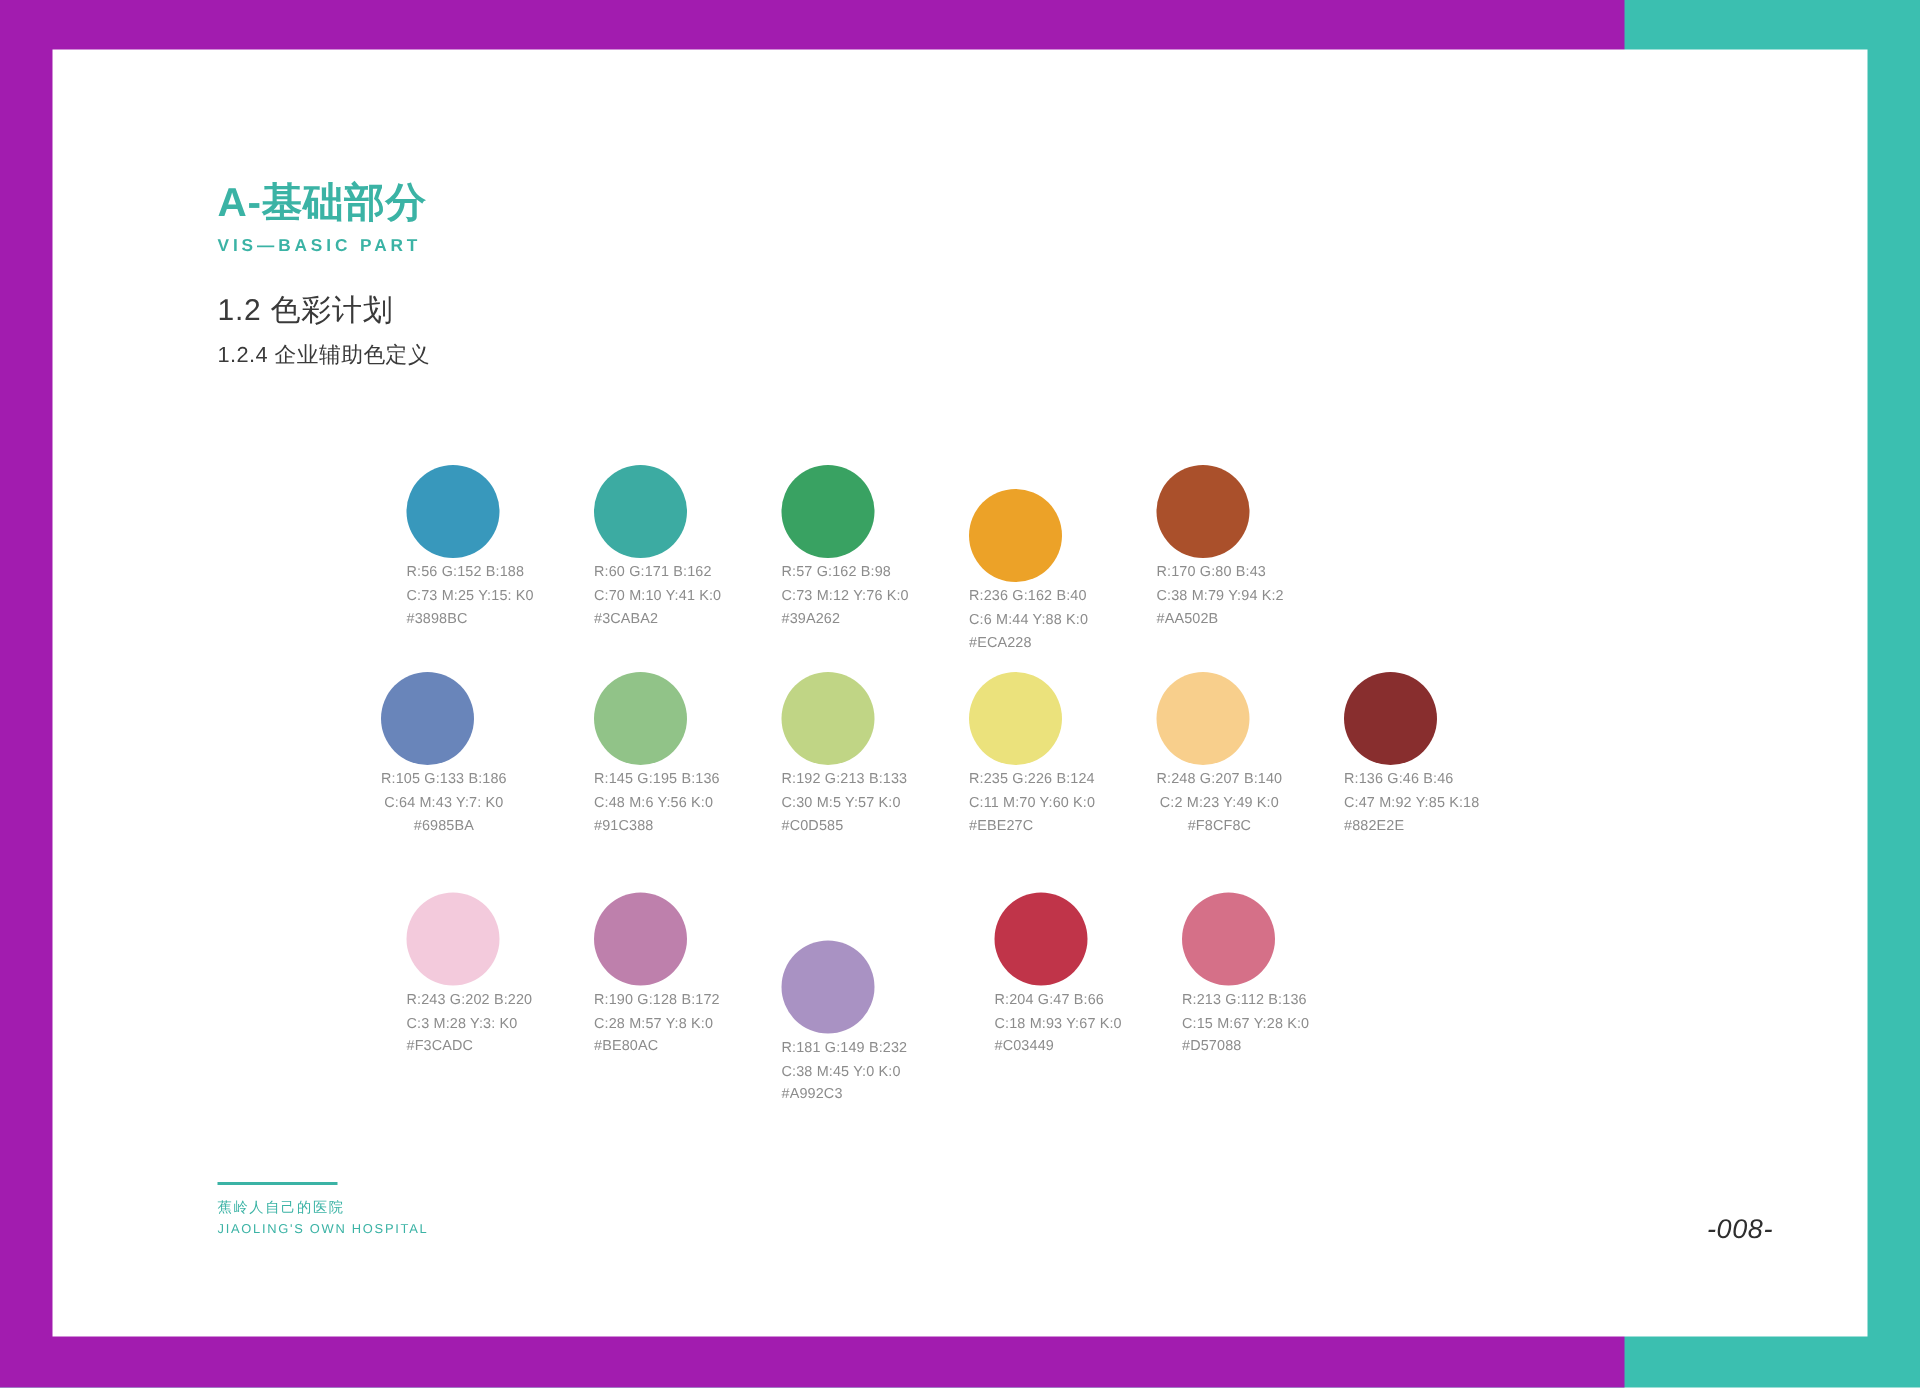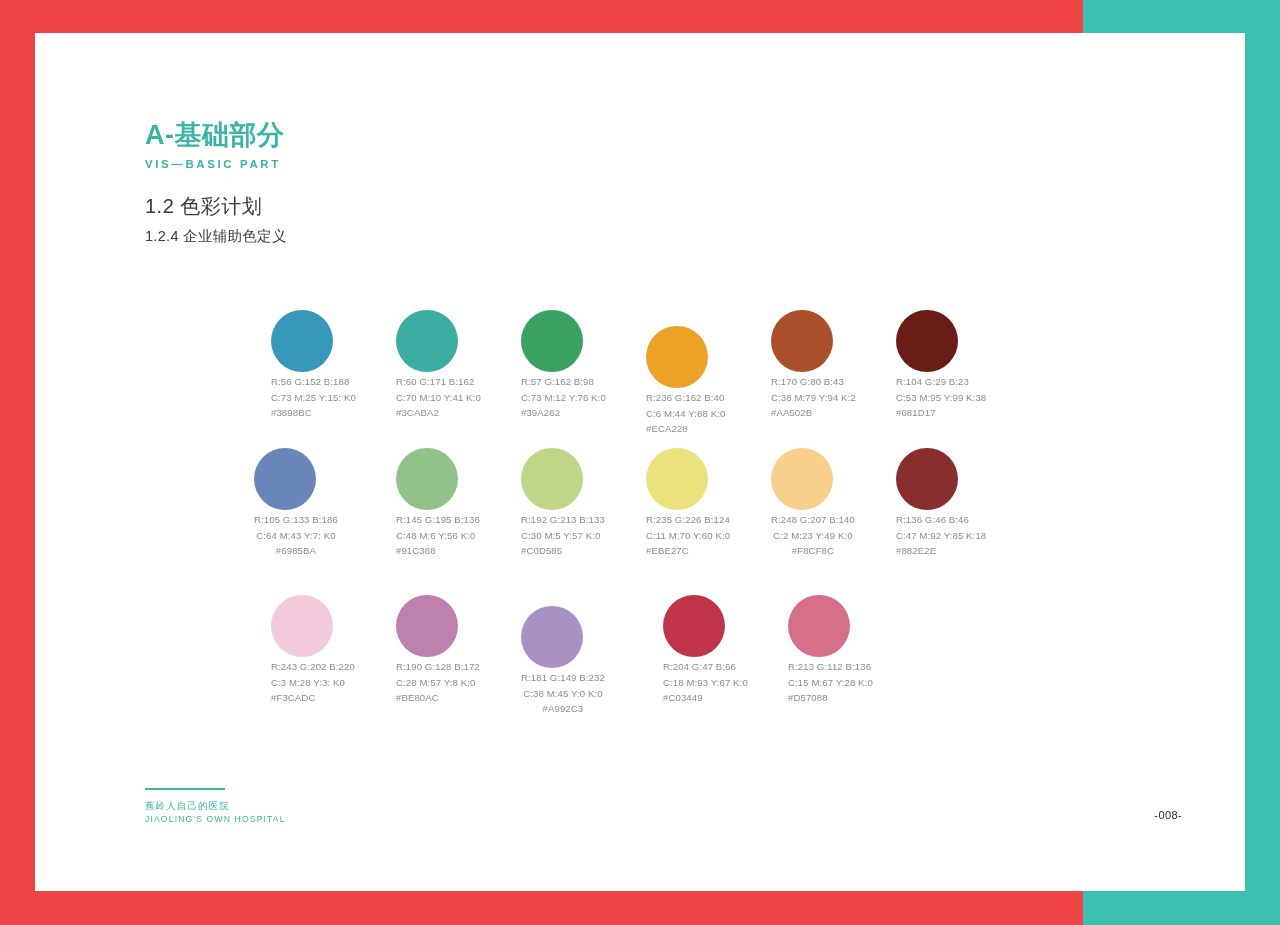--- a/index.html
+++ b/index.html
@@ -15,21 +15,21 @@
     font-family: "Liberation Sans", "DejaVu Sans", sans-serif;
     -webkit-font-smoothing: antialiased;
   }
 
   
   .page-frame {
     position: absolute;
     left: 0; top: 0;
     width: 1083px;
     height: 925px;
-    background: #ef4444;
+    background: #a21caf;
   }
 
   
   .sheet {
     position: absolute;
     left: 35px;
     top: 33px;
     width: 1210px;
     height: 858px;
     background: #FFFFFF;
@@ -134,23 +134,24 @@
     font-size: 8.6px;
     color: #3BB3A5;
     letter-spacing: 1.15px;
     line-height: 1.5;
   }
 
   .page-number {
     position: absolute;
     right: 63px;
     top: 776px;
-    font-size: 11px;
+    font-size: 18px;
     color: #2E2E2E;
     letter-spacing: 0.4px;
+    font-style: italic;
   }
 </style>
 </head>
 <body>
 
 <div class="page-frame">
   <div class="sheet">
 
     <div class="header-block">
       <div class="title-cn">A-基础部分</div>
@@ -194,28 +195,20 @@
           </div>
         </div>
         <div class="swatch-group" style="left: 736px; top: 277px;">
           <div class="swatch-dot" style="background: rgb(170, 80, 43);"></div>
           <div class="swatch-info">
             <div>R:170 G:80 B:43</div>
             <div>C:38 M:79 Y:94 K:2</div>
             <div>#AA502B</div>
           </div>
         </div>
-        <div class="swatch-group" style="left: 861px; top: 277px;">
-          <div class="swatch-dot" style="background: rgb(104, 29, 23);"></div>
-          <div class="swatch-info">
-            <div>R:104 G:29 B:23</div>
-            <div>C:53 M:95 Y:99 K:38</div>
-            <div>#681D17</div>
-          </div>
-        </div>
         <div class="swatch-group" style="left: 219px; top: 415px; text-align: center;">
           <div class="swatch-dot" style="background: rgb(105, 133, 186);"></div>
           <div class="swatch-info">
             <div>R:105 G:133 B:186</div>
             <div>C:64 M:43 Y:7: K0</div>
             <div>#6985BA</div>
           </div>
         </div>
         <div class="swatch-group" style="left: 361px; top: 415px;">
           <div class="swatch-dot" style="background: rgb(145, 195, 136);"></div>
@@ -266,21 +259,21 @@
           </div>
         </div>
         <div class="swatch-group" style="left: 361px; top: 562px;">
           <div class="swatch-dot" style="background: rgb(190, 128, 172);"></div>
           <div class="swatch-info">
             <div>R:190 G:128 B:172</div>
             <div>C:28 M:57 Y:8 K:0</div>
             <div>#BE80AC</div>
           </div>
         </div>
-        <div class="swatch-group" style="left: 486px; top: 573px; text-align: center;">
+        <div class="swatch-group" style="left: 486px; top: 594px;">
           <div class="swatch-dot" style="background: rgb(169, 146, 195);"></div>
           <div class="swatch-info">
             <div>R:181 G:149 B:232</div>
             <div>C:38 M:45 Y:0 K:0</div>
             <div>#A992C3</div>
           </div>
         </div>
         <div class="swatch-group" style="left: 628px; top: 562px;">
           <div class="swatch-dot" style="background: rgb(192, 52, 73);"></div>
           <div class="swatch-info">

